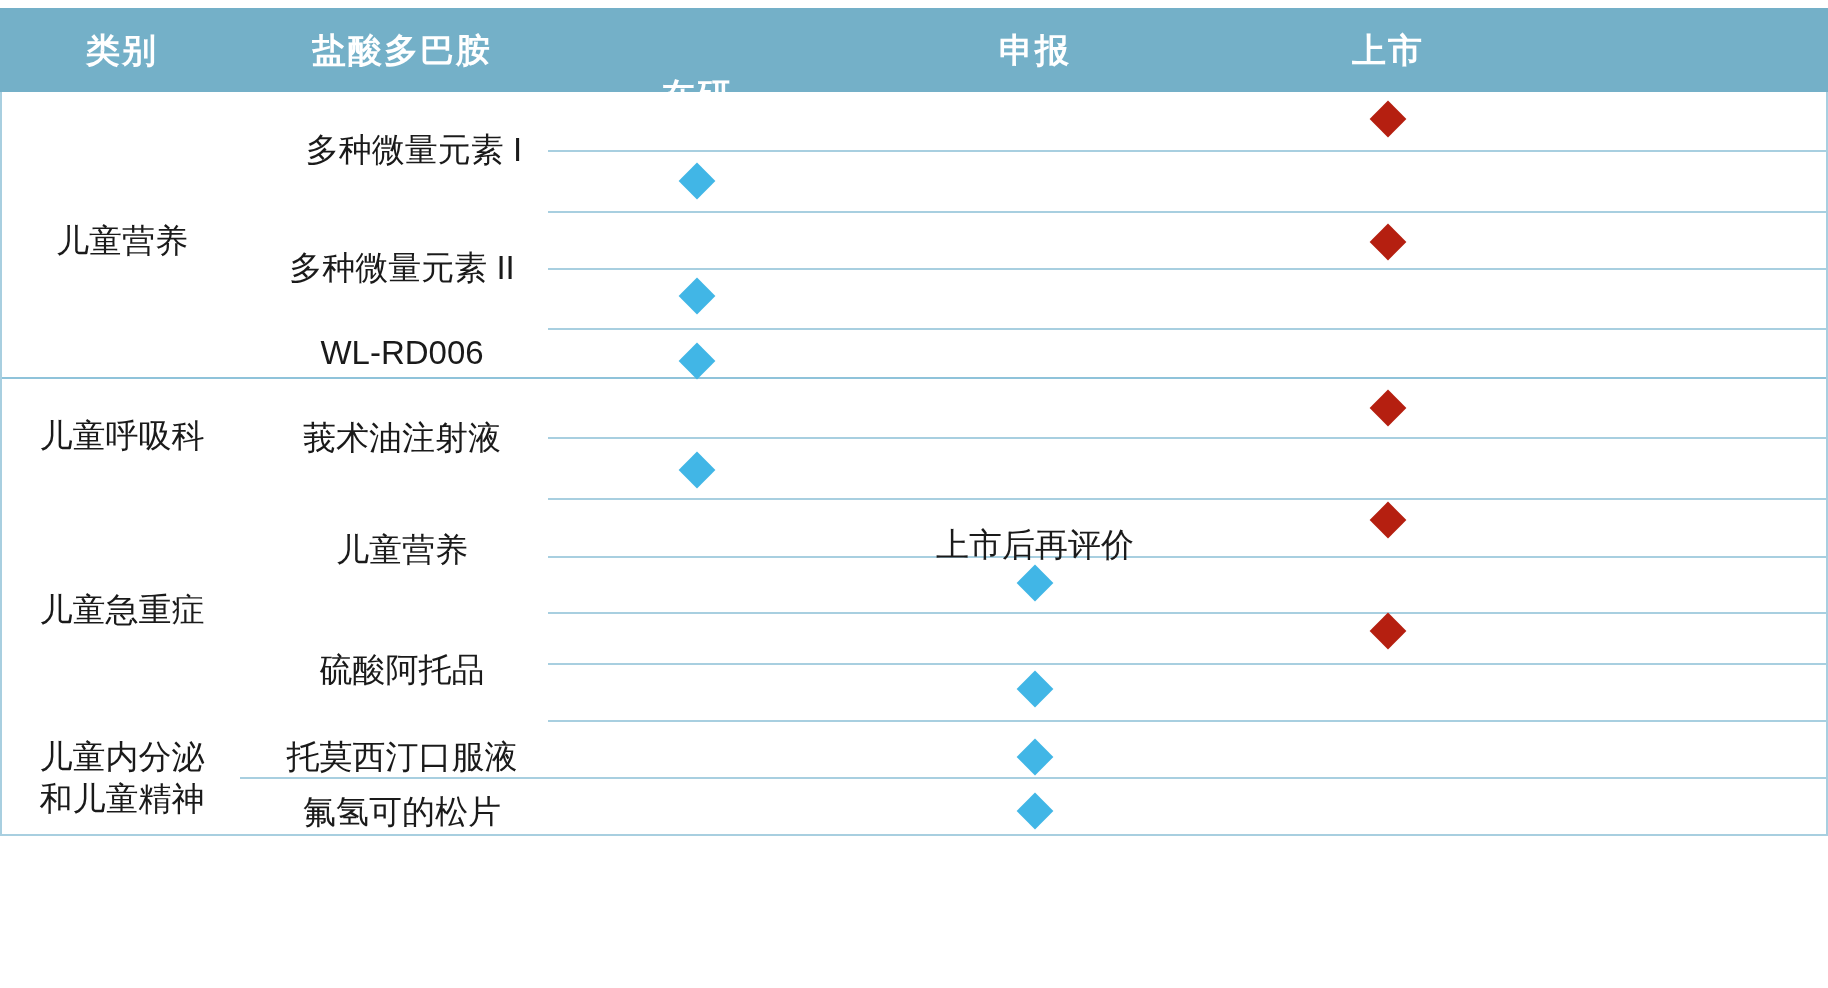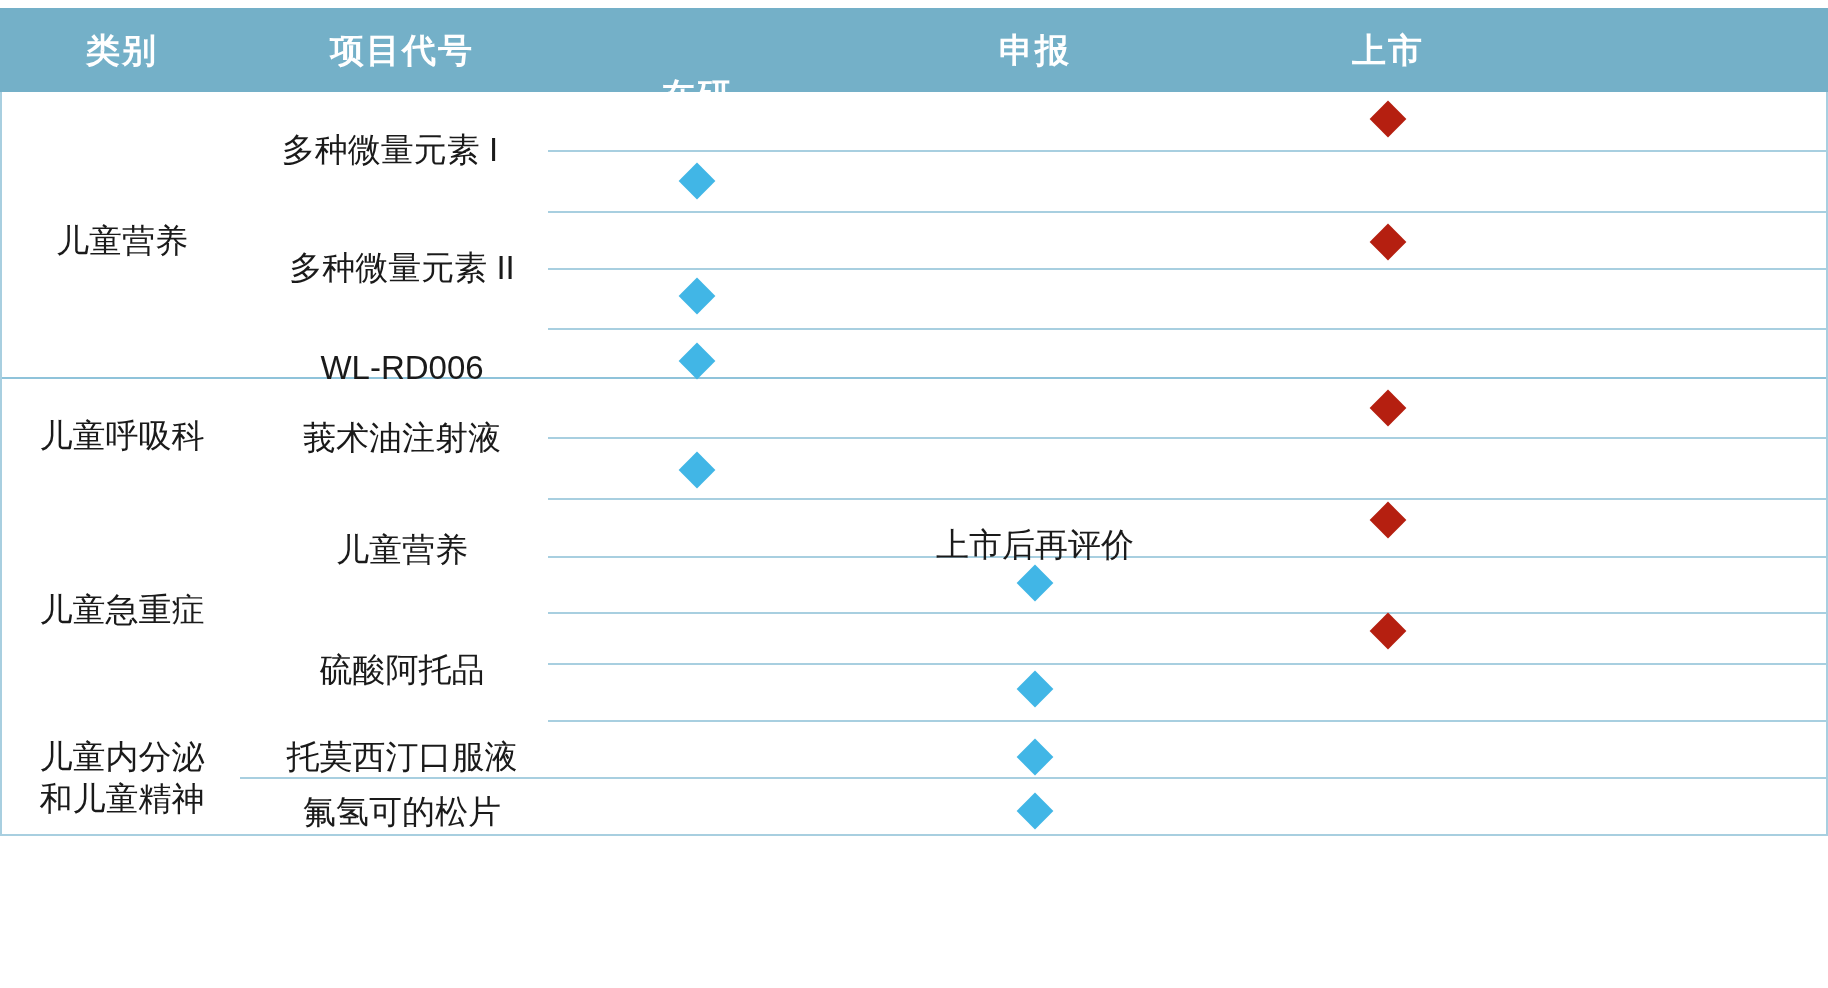--- a/index.html
+++ b/index.html
@@ -102,21 +102,21 @@
   .marker.red  i { background: #b51f10; }
 </style>
 </head>
 <body>
 
 <div id="pipeline-table">
 
   <div class="header-band"></div>
   <div id="header-cells">
       <div class="header-cell" style="left: -8px; top: 8px; width: 260px;">类别</div>
-      <div class="header-cell" style="left: 232px; top: 8px; width: 340px;">项目代号</div>
+      <div class="header-cell" style="left: 232px; top: 8px; width: 340px;">盐酸多巴胺</div>
       <div class="header-cell" style="left: 547px; top: 8px; width: 300px; margin-top: 45px;">在研</div>
       <div class="header-cell" style="left: 865px; top: 8px; width: 340px;">申报</div>
       <div class="header-cell" style="left: 1218px; top: 8px; width: 340px;">上市</div>
     </div>
 
   <div id="lines-layer">
       <div class="row-line" style="left: 548px; top: 150px; width: 1280px;"></div>
       <div class="row-line" style="left: 548px; top: 211px; width: 1280px;"></div>
       <div class="row-line" style="left: 548px; top: 268px; width: 1280px;"></div>
       <div class="row-line" style="left: 548px; top: 328px; width: 1280px;"></div>
@@ -135,23 +135,23 @@
 
   <div id="category-layer">
       <div class="cat-label" style="left: -8px; top: 220px;">儿童营养</div>
       <div class="cat-label" style="left: -8px; top: 415px;">儿童呼吸科</div>
       <div class="cat-label" style="left: -8px; top: 589px;">儿童急重症</div>
       <div class="cat-label" style="left: -8px; top: 736px;">儿童内分泌
 和儿童精神</div>
     </div>
 
   <div id="project-layer">
-      <div class="proj-label" style="left: 220px; top: 130px;">多种微量元素 I</div>
+      <div class="proj-label" style="left: 244px; top: 130px;">多种微量元素 I</div>
       <div class="proj-label" style="left: 232px; top: 248px;">多种微量元素 II</div>
-      <div class="proj-label" style="left: 232px; top: 348px;">WL-RD006</div>
+      <div class="proj-label" style="left: 232px; top: 333px;">WL-RD006</div>
       <div class="proj-label" style="left: 232px; top: 418px;">莪术油注射液</div>
       <div class="proj-label" style="left: 232px; top: 530px;">儿童营养</div>
       <div class="proj-label" style="left: 232px; top: 650px;">硫酸阿托品</div>
       <div class="proj-label" style="left: 232px; top: 737px;">托莫西汀口服液</div>
       <div class="proj-label" style="left: 232px; top: 792px;">氟氢可的松片</div>
     </div>
 
   <div id="note-layer">
       <div class="note-label" style="left: 1035px; top: 545px; transform: translate(-50%, -50%);">上市后再评价</div>
     </div>

